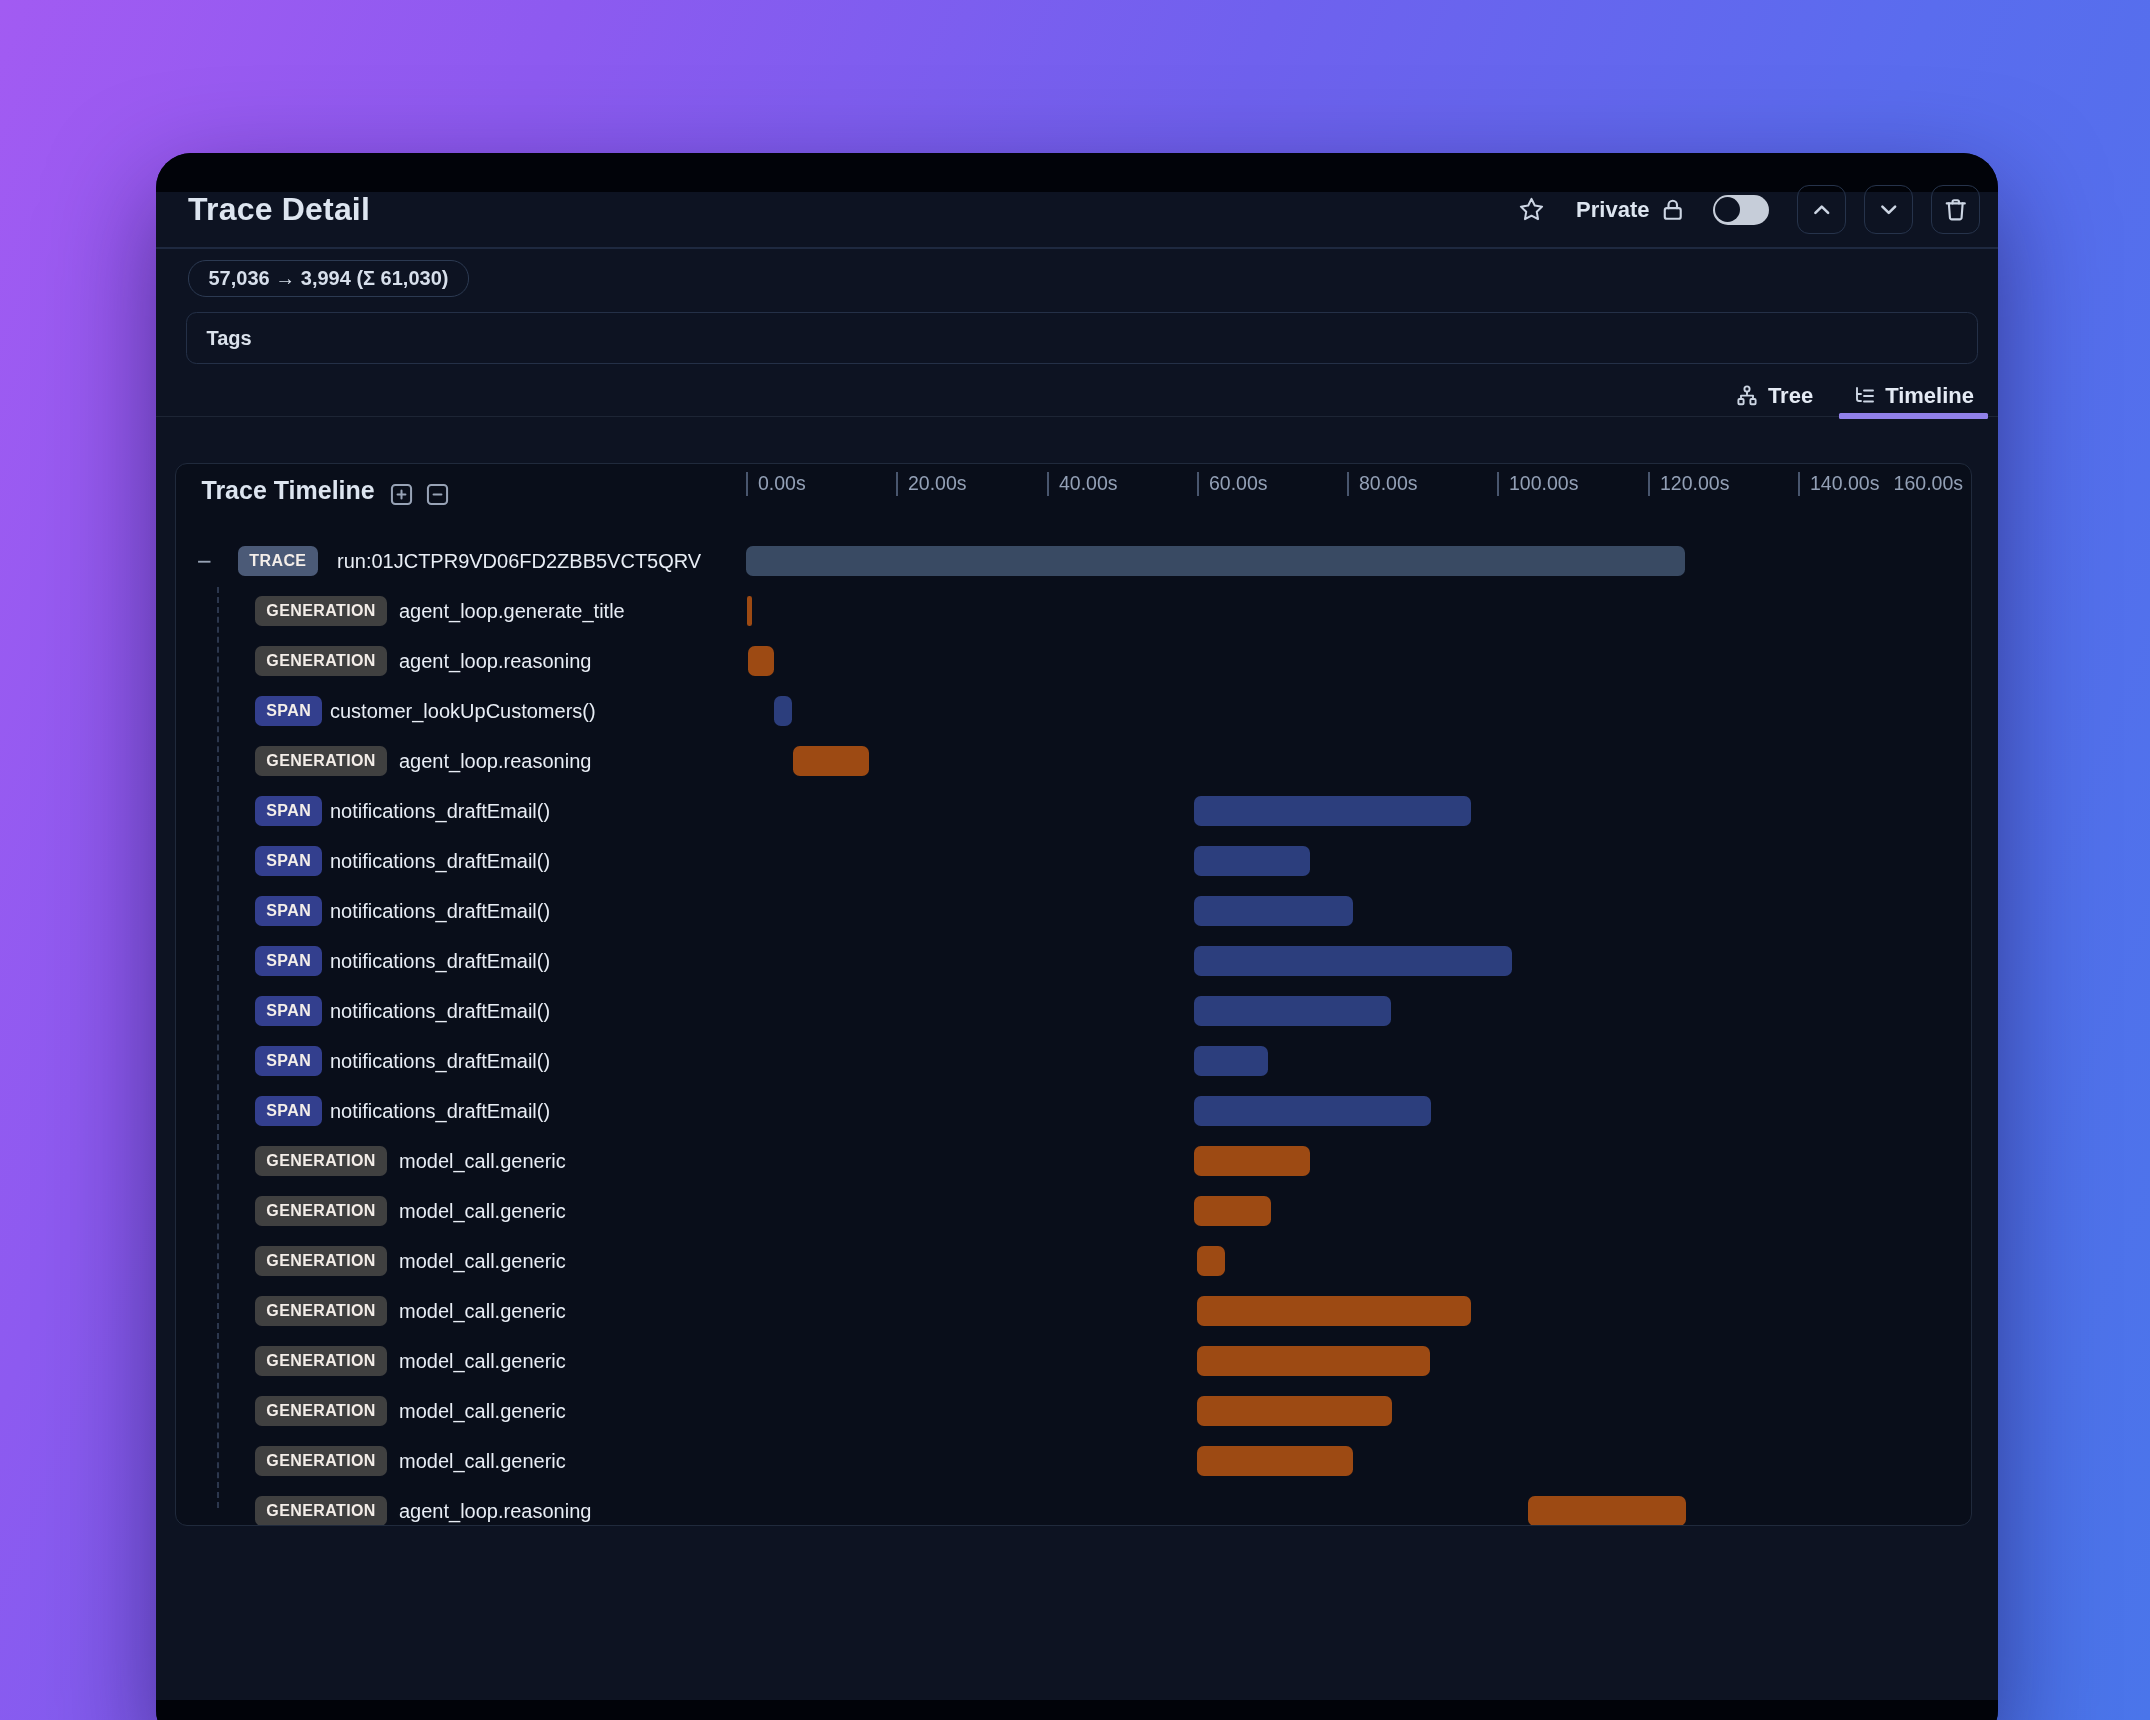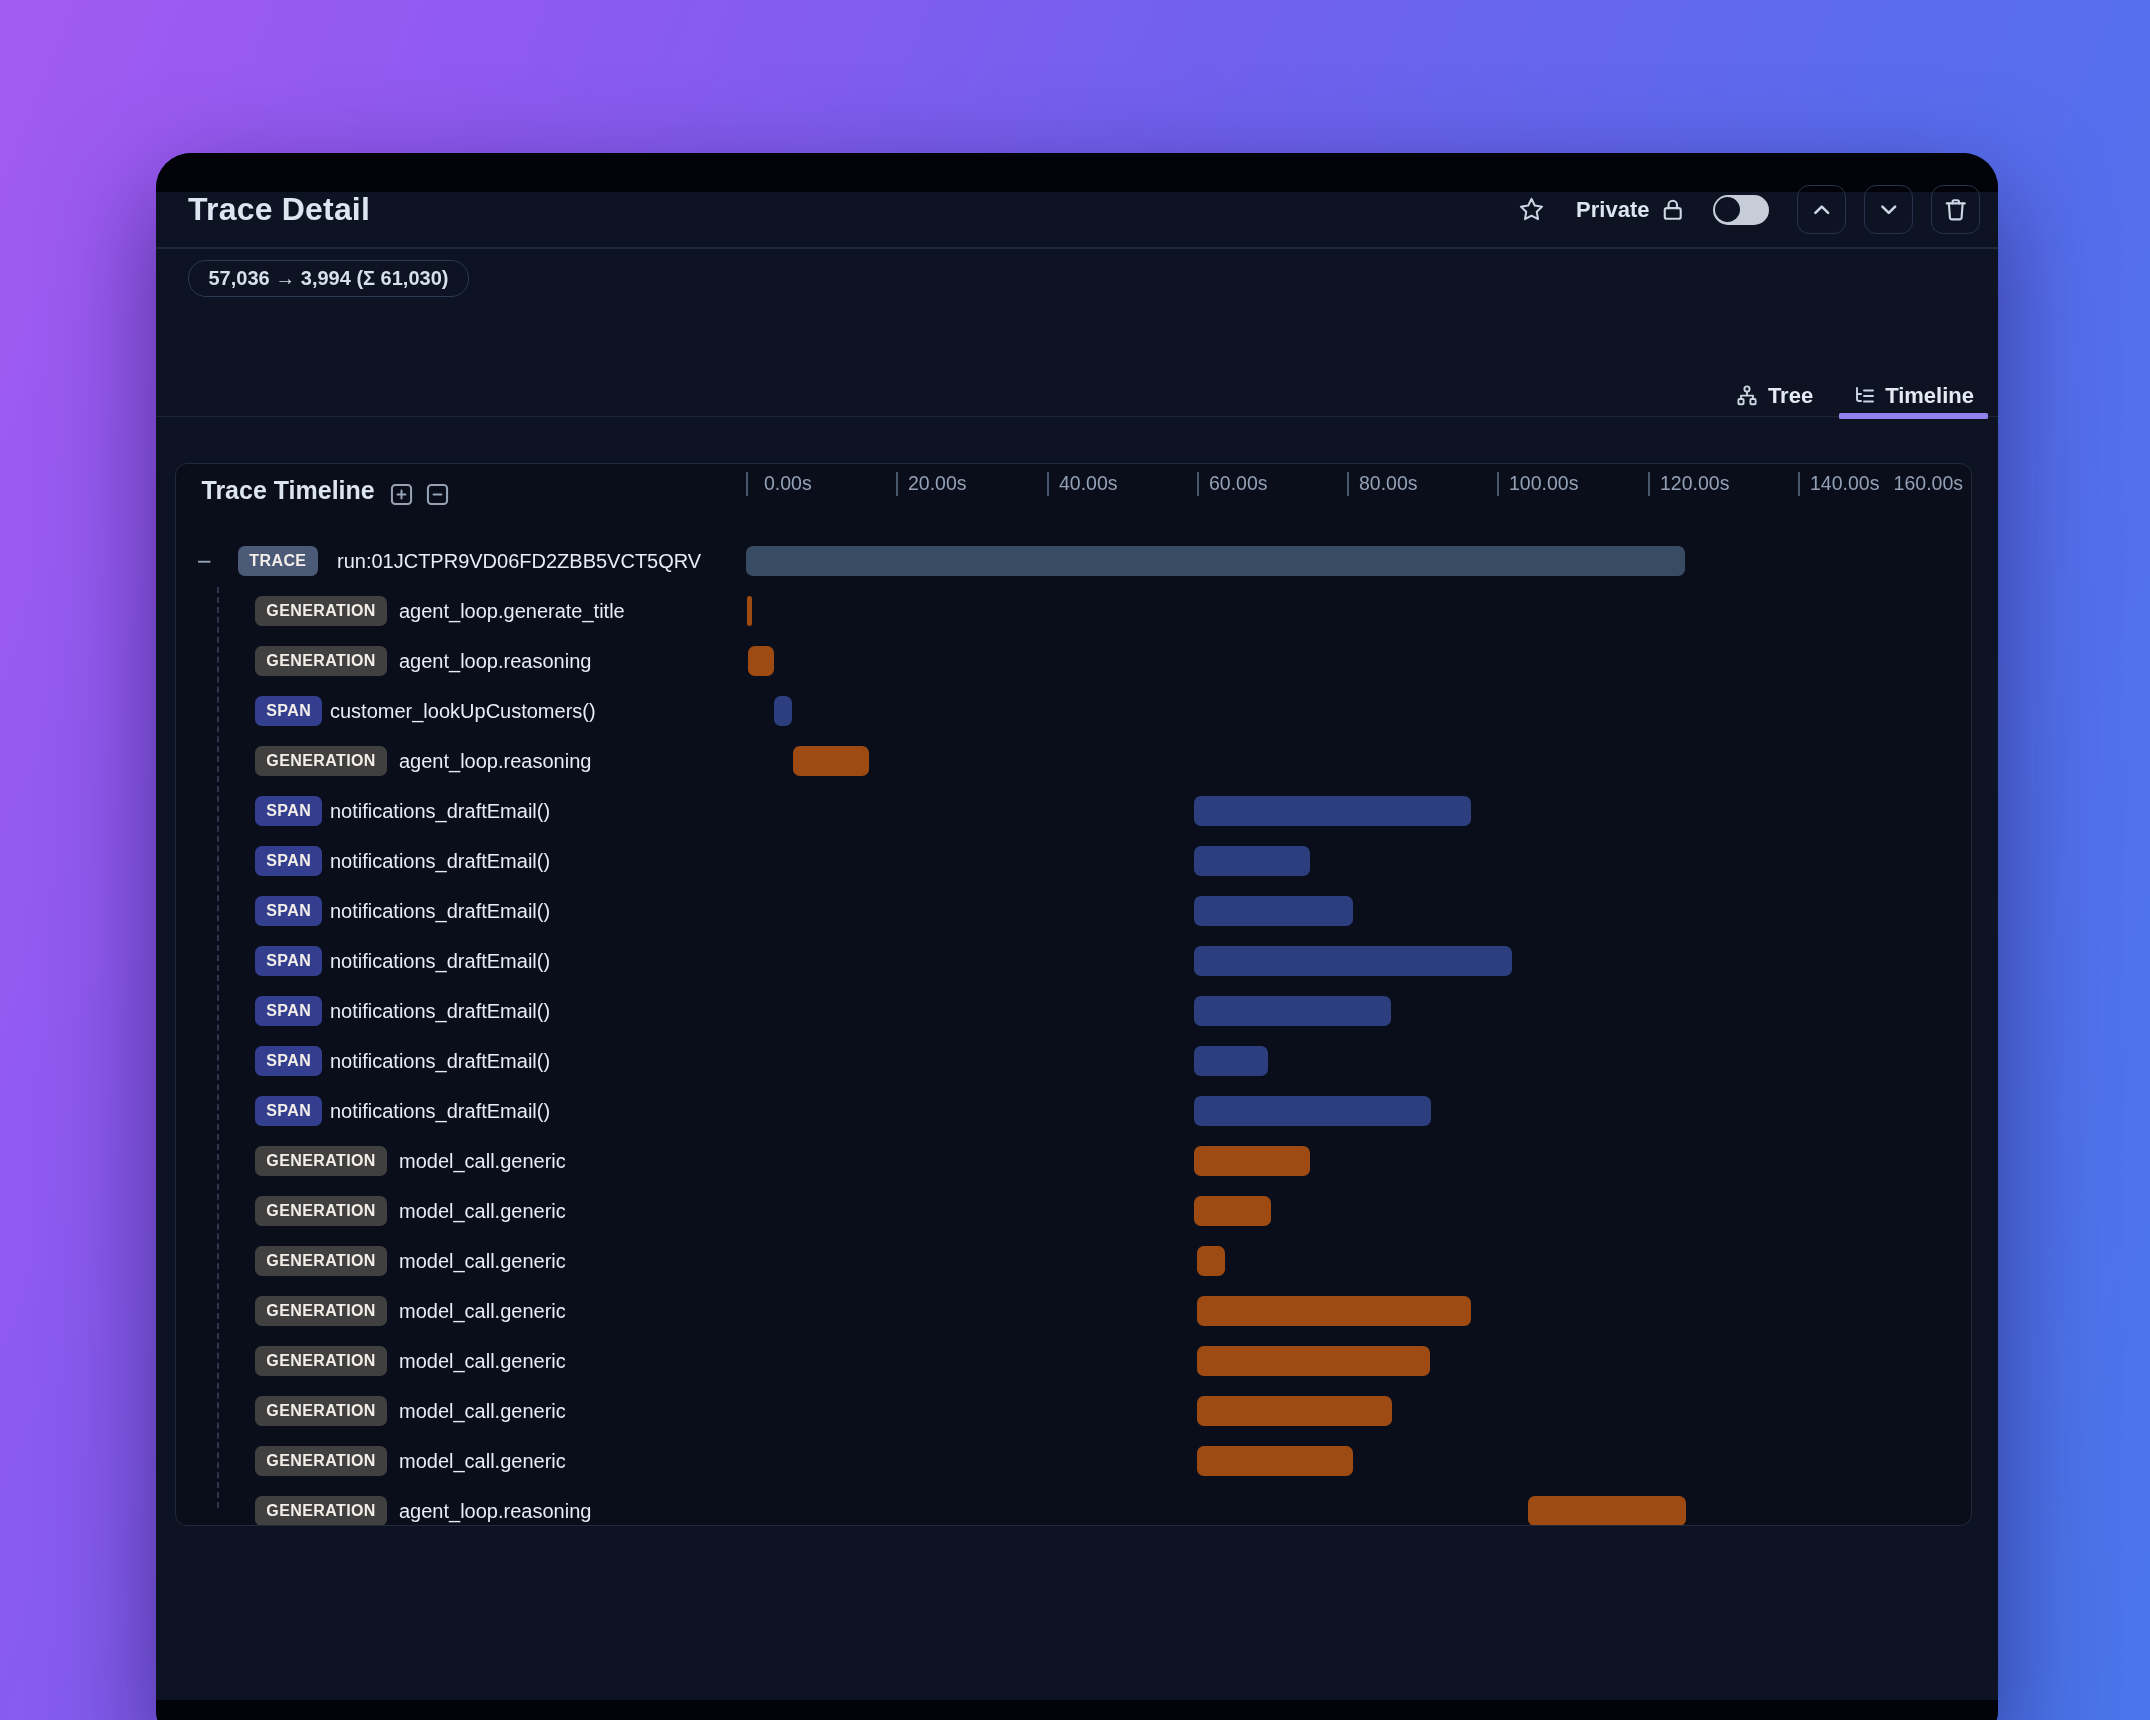--- a/index.html
+++ b/index.html
@@ -110,20 +110,23 @@
                 <path d="M9 6V4.5A1.5 1.5 0 0 1 10.5 3h3A1.5 1.5 0 0 1 15 4.5V6"></path>
               <path d="M5.5 6l1 13.2A1.8 1.8 0 0 0 8.3 21h7.4a1.8 1.8 0 0 0 1.8-1.8L18.5 6"></path>
             </svg>
           </span>
         </div>
       </div>
       <div class="divider"></div>
 
       <div class="token-pill">57,036 → 3,994 (Σ 61,030)</div>
 
+      <div class="tags-box">
+        <span>Tags</span>
+      </div>
 
       <div class="tabs-row">
         <div class="tabs-border"></div>
         <div class="tabs">
           <div class="tab">
             <span class="icon">
               <svg width="24" height="24" viewBox="0 0 24 24" fill="none" stroke="currentColor" stroke-width="1.9" stroke-linecap="round" stroke-linejoin="round">
                 <circle cx="12" cy="5" r="2.6"></circle>
                   <path d="M12 7.6v3"></path>
                   <path d="M6 13.4v-1.8h12v1.8"></path>
@@ -159,21 +162,21 @@
         </span>
         <span class="icon mini-btn mini-minus">
           <svg width="27" height="27" viewBox="0 0 24 24" fill="none" stroke="currentColor" stroke-width="1.8" stroke-linecap="round">
             <rect x="3.5" y="3.5" width="17" height="17" rx="3"></rect>
             <path d="M8.5 12h7"></path>
           </svg>
         </span>
 
         <div class="axis" id="axis">
             <div class="tick" style="left: 0px;"></div>
-            <div class="tick-label" style="left: 18px;">0.00s</div>
+            <div class="tick-label" style="left: 12px;">0.00s</div>
             <div class="tick" style="left: 150px;"></div>
             <div class="tick-label" style="left: 162px;">20.00s</div>
             <div class="tick" style="left: 301px;"></div>
             <div class="tick-label" style="left: 313px;">40.00s</div>
             <div class="tick" style="left: 451px;"></div>
             <div class="tick-label" style="left: 463px;">60.00s</div>
             <div class="tick" style="left: 601px;"></div>
             <div class="tick-label" style="left: 613px;">80.00s</div>
             <div class="tick" style="left: 751px;"></div>
             <div class="tick-label" style="left: 763px;">100.00s</div>

